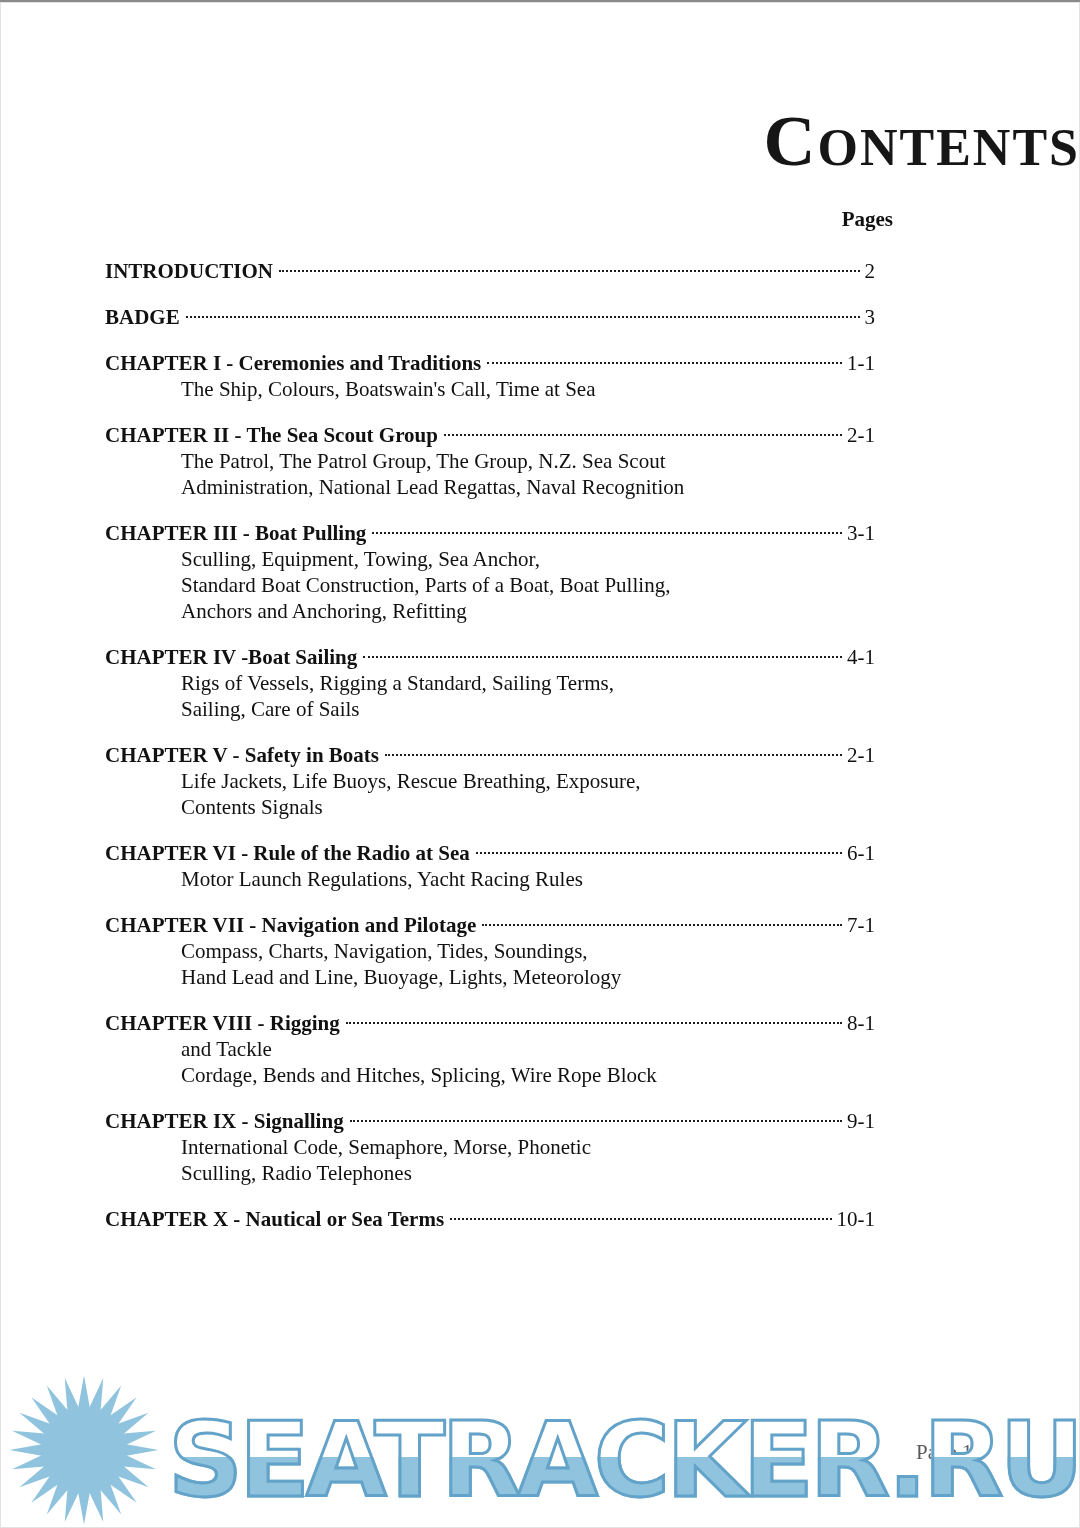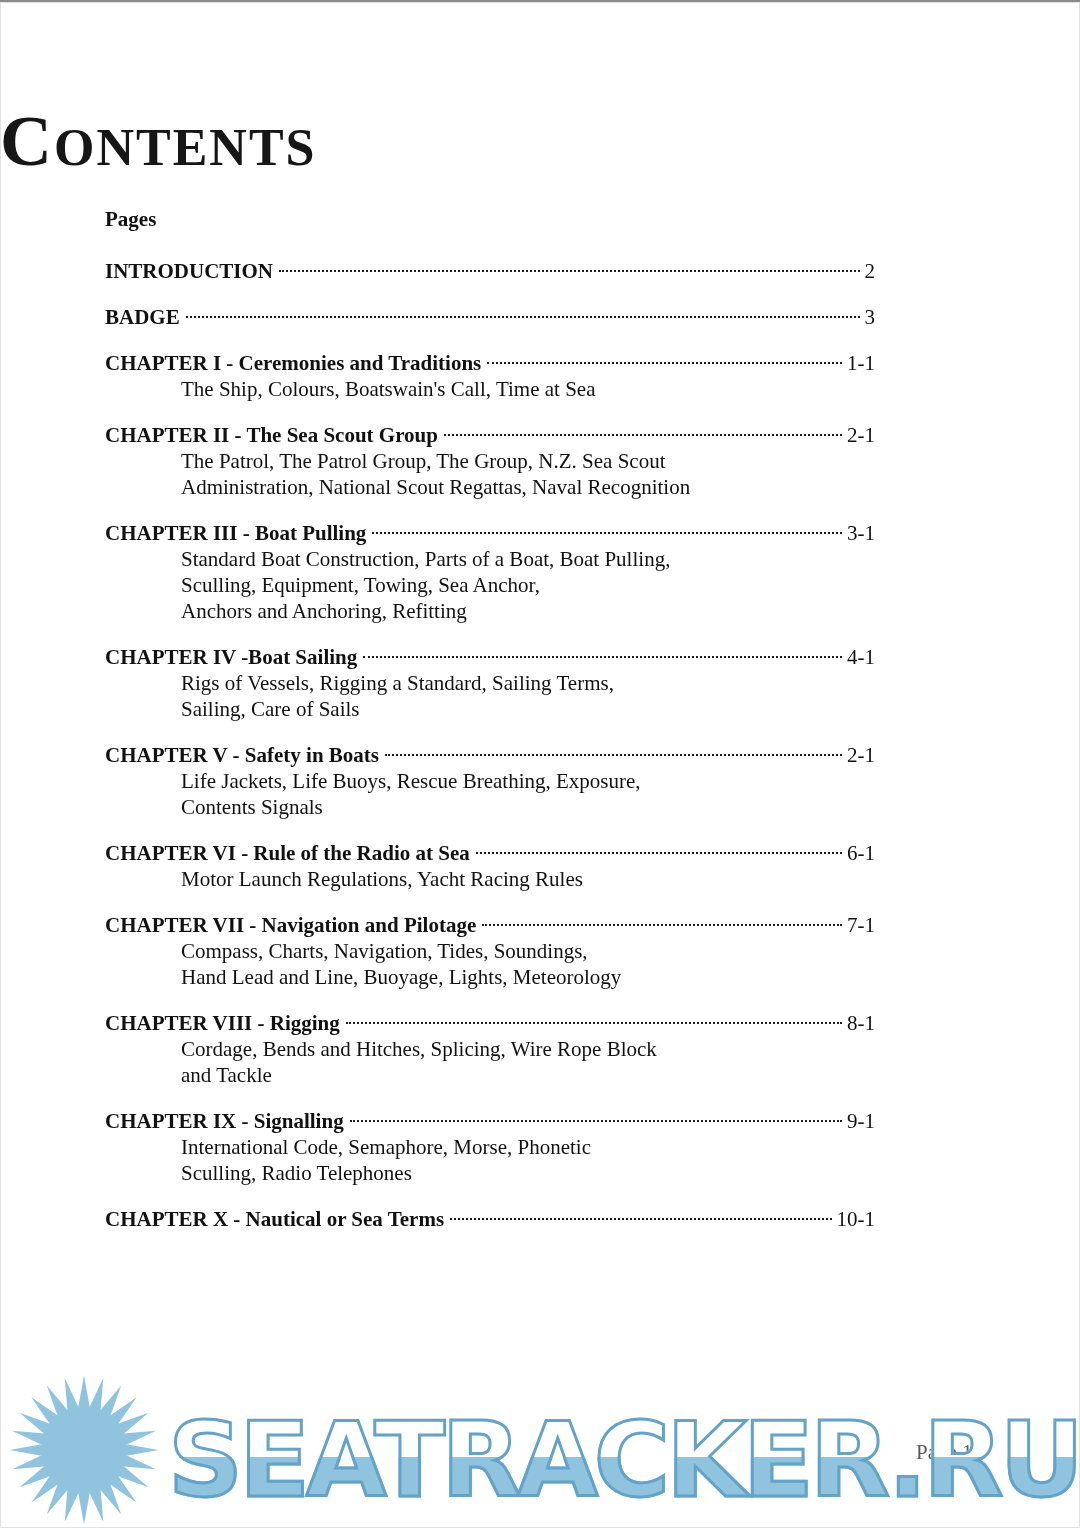--- a/index.html
+++ b/index.html
@@ -16,39 +16,40 @@
     box-shadow: inset 0 0 0 1px #e2e2e2;
   }
 
   
   .doc-title {
     position: absolute;
     top: 98px;
     left: 0;
     width: 100%;
     margin: 0;
-    text-align: left;
+    text-align: right;
     font-size: 52px;
     font-weight: bold;
     letter-spacing: 2px;
     text-transform: uppercase;
     color: #161616;
   }
   .doc-title::first-letter { font-size: 72px; }
 
   
   .toc {
     position: absolute;
     left: 105px;
     top: 204px;
     width: 770px;
     font-size: 21px;
     line-height: 26px;
   }
   .pages-header {
+    text-align: right;
     font-weight: bold;
     margin: 0 -18px 26px 0;
   }
   .entry { margin-bottom: 20px; }
   .entry-line { display: flex; align-items: center; }
   .entry-title { font-weight: bold; white-space: nowrap; }
   .dots {
     flex: 1 1 auto;
     border-bottom: 2.6px dotted #1c1c1c;
     margin: 0 5px 0 6px;
@@ -139,33 +140,33 @@
   </div>
 
   <div class="entry">
     <div class="entry-line">
       <span class="entry-title">CHAPTER II - The Sea Scout Group</span>
       <span class="dots"></span>
       <span class="entry-page">2-1</span>
     </div>
     <div class="entry-desc">
             <div class="desc-line">The Patrol, The Patrol Group, The Group, N.Z. Sea Scout</div>
-            <div class="desc-line">Administration, National Scout Regattas, Naval Recognition</div>
+            <div class="desc-line">Administration, National Lead Regattas, Naval Recognition</div>
           </div>
   </div>
 
   <div class="entry">
     <div class="entry-line">
       <span class="entry-title">CHAPTER III - Boat Pulling</span>
       <span class="dots"></span>
       <span class="entry-page">3-1</span>
     </div>
     <div class="entry-desc">
+            <div class="desc-line">Sculling, Equipment, Towing, Sea Anchor,</div>
             <div class="desc-line">Standard Boat Construction, Parts of a Boat, Boat Pulling,</div>
-            <div class="desc-line">Sculling, Equipment, Towing, Sea Anchor,</div>
             <div class="desc-line">Anchors and Anchoring, Refitting</div>
           </div>
   </div>
 
   <div class="entry">
     <div class="entry-line">
       <span class="entry-title">CHAPTER IV -Boat Sailing</span>
       <span class="dots"></span>
       <span class="entry-page">4-1</span>
     </div>
@@ -210,22 +211,22 @@
           </div>
   </div>
 
   <div class="entry">
     <div class="entry-line">
       <span class="entry-title">CHAPTER VIII - Rigging</span>
       <span class="dots"></span>
       <span class="entry-page">8-1</span>
     </div>
     <div class="entry-desc">
+            <div class="desc-line">and Tackle</div>
             <div class="desc-line">Cordage, Bends and Hitches, Splicing, Wire Rope Block</div>
-            <div class="desc-line">and Tackle</div>
           </div>
   </div>
 
   <div class="entry">
     <div class="entry-line">
       <span class="entry-title">CHAPTER IX - Signalling</span>
       <span class="dots"></span>
       <span class="entry-page">9-1</span>
     </div>
     <div class="entry-desc">

